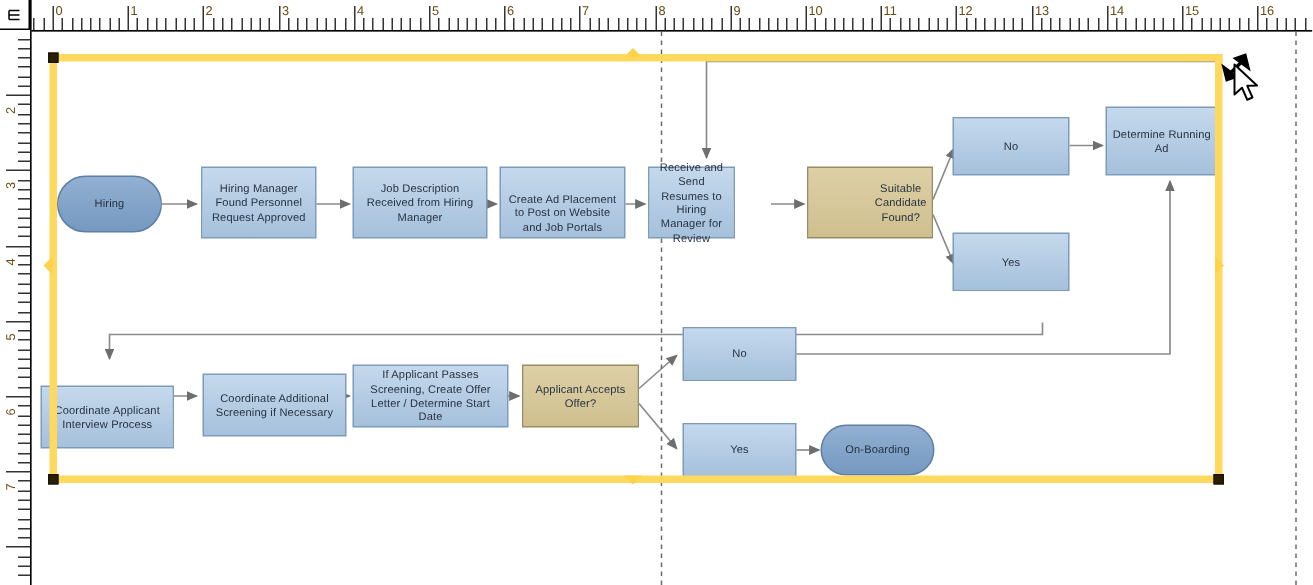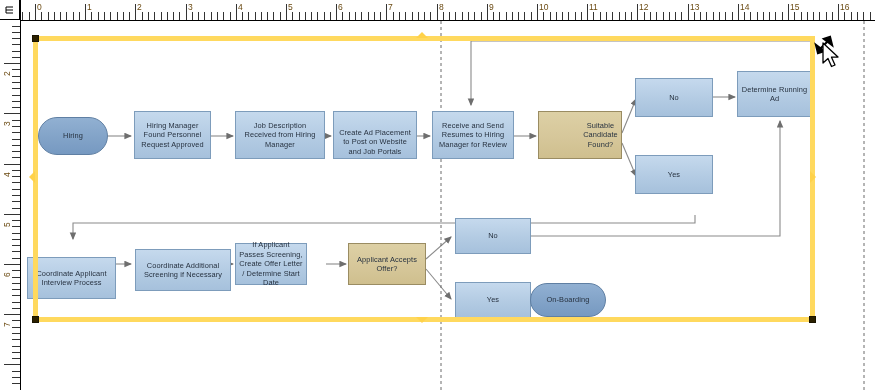--- a/index.html
+++ b/index.html
@@ -149,54 +149,54 @@
         </div>
         <div class="node proc" style="left: 113px; top: 90px; width: 77px; height: 48px;">
           <span class="node-label">Hiring Manager Found Personnel Request Approved</span>
         </div>
         <div class="node proc" style="left: 214px; top: 90px; width: 90px; height: 48px;">
           <span class="node-label">Job Description Received from Hiring Manager</span>
         </div>
         <div class="node proc" style="left: 312px; top: 90px; width: 84px; height: 48px; align-items: flex-end;">
           <span class="node-label">Create Ad Placement to Post on Website and Job Portals</span>
         </div>
-        <div class="node proc" style="left: 411px; top: 90px; width: 82px; height: 48px;">
+        <div class="node proc" style="left: 411px; top: 90px; width: 58px; height: 48px;">
           <span class="node-label">Receive and Send Resumes to Hiring Manager for Review</span>
         </div>
         <div class="node dec" style="left: 517px; top: 90px; width: 84px; height: 48px; padding-left: 44px;">
           <span class="node-label">Suitable Candidate Found?</span>
         </div>
         <div class="node proc" style="left: 614px; top: 57px; width: 78px; height: 39px;">
           <span class="node-label">No</span>
         </div>
         <div class="node proc" style="left: 614px; top: 134px; width: 78px; height: 39px;">
           <span class="node-label">Yes</span>
         </div>
         <div class="node proc" style="left: 716px; top: 50px; width: 75px; height: 46px;">
           <span class="node-label">Determine Running Ad</span>
         </div>
         <div class="node proc" style="left: 6px; top: 222px; width: 89px; height: 42px; margin-top: 14px;">
           <span class="node-label">Coordinate Applicant Interview Process</span>
         </div>
         <div class="node proc" style="left: 114px; top: 228px; width: 96px; height: 42px;">
           <span class="node-label">Coordinate Additional Screening if Necessary</span>
         </div>
-        <div class="node proc" style="left: 214px; top: 222px; width: 72px; height: 42px;">
+        <div class="node proc" style="left: 214px; top: 222px; width: 104px; height: 42px;">
           <span class="node-label">If Applicant Passes Screening, Create Offer Letter / Determine Start Date</span>
         </div>
         <div class="node dec" style="left: 327px; top: 222px; width: 78px; height: 42px;">
           <span class="node-label">Applicant Accepts Offer?</span>
         </div>
         <div class="node proc" style="left: 434px; top: 197px; width: 76px; height: 36px;">
           <span class="node-label">No</span>
         </div>
         <div class="node proc" style="left: 434px; top: 261px; width: 76px; height: 36px;">
           <span class="node-label">Yes</span>
         </div>
-        <div class="node term" style="left: 509px; top: 262px; width: 76px; height: 34px;">
+        <div class="node term" style="left: 526px; top: 262px; width: 76px; height: 34px;">
           <span class="node-label">On-Boarding</span>
         </div>
       </div>
 
     <div class="sel-frame" id="sel-frame" style="left: 12px; top: 15px; width: 782px; height: 286px;">
         <div class="sel-edge h" style="left: 0px; top: 0px; width: 782px;"></div>
         <div class="sel-edge h" style="left: 0px; top: 281px; width: 782px;"></div>
         <div class="sel-edge v" style="left: 0px; top: 0px; height: 286px;"></div>
         <div class="sel-edge v" style="left: 777px; top: 0px; height: 286px;"></div>
         <div class="sel-handle" style="left: -1px; top: -1px;"></div>

